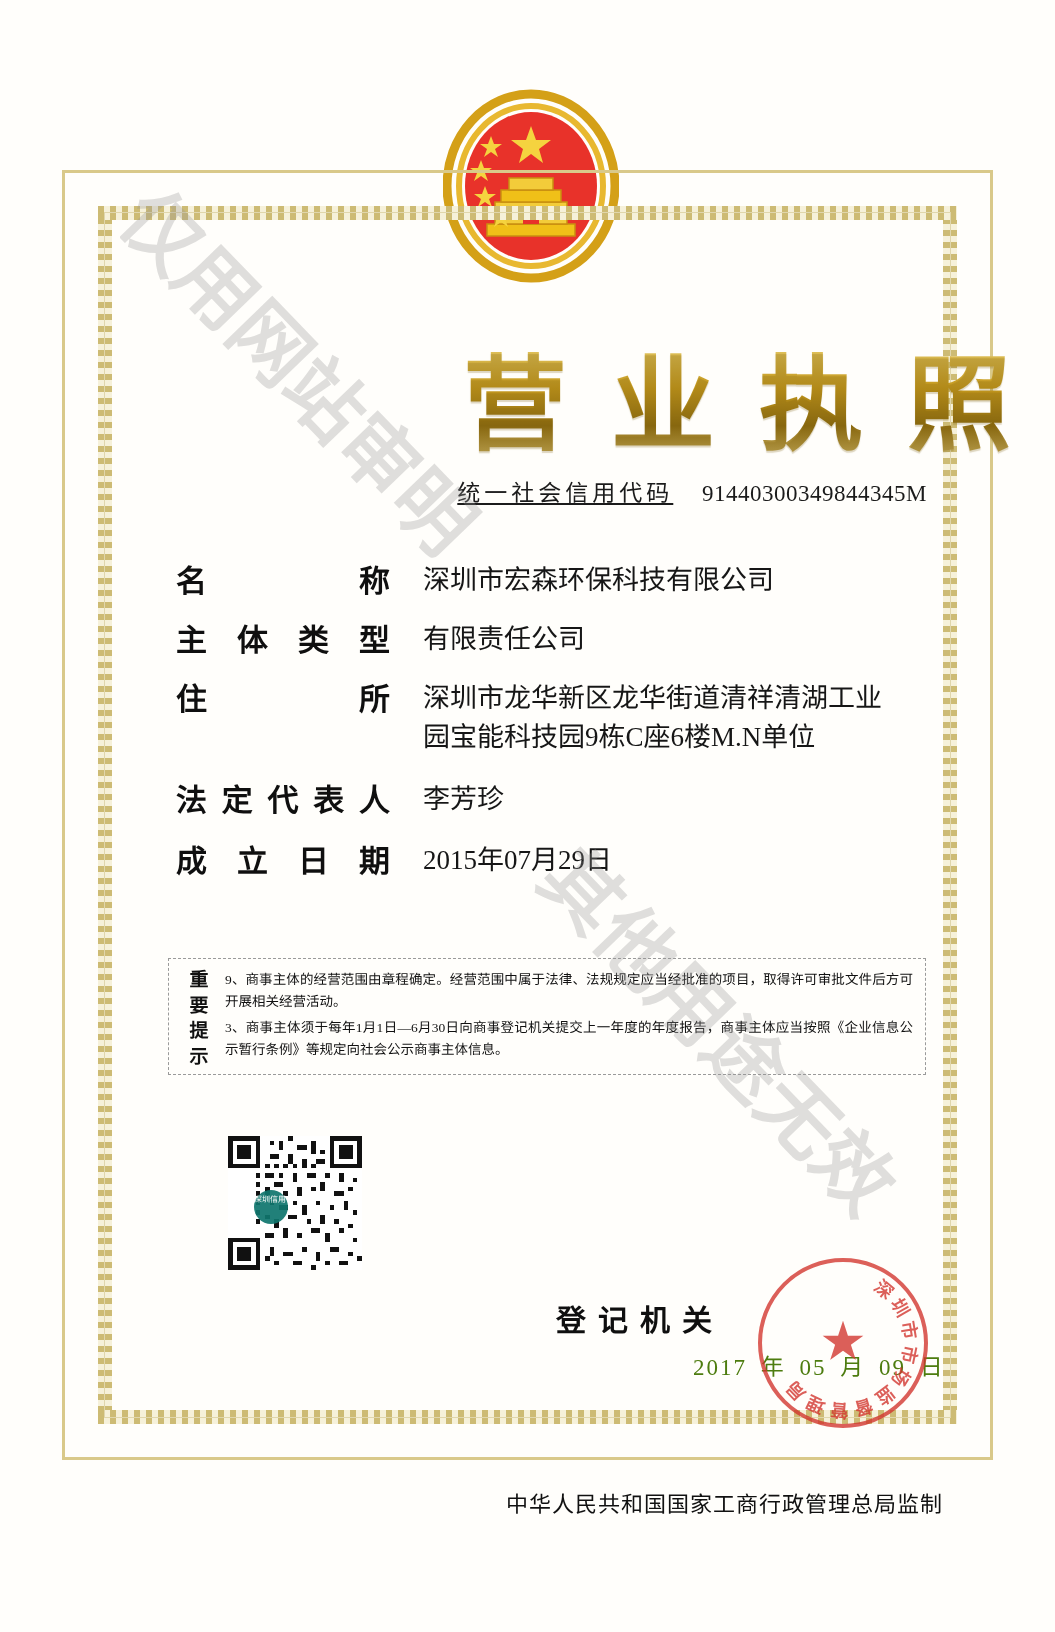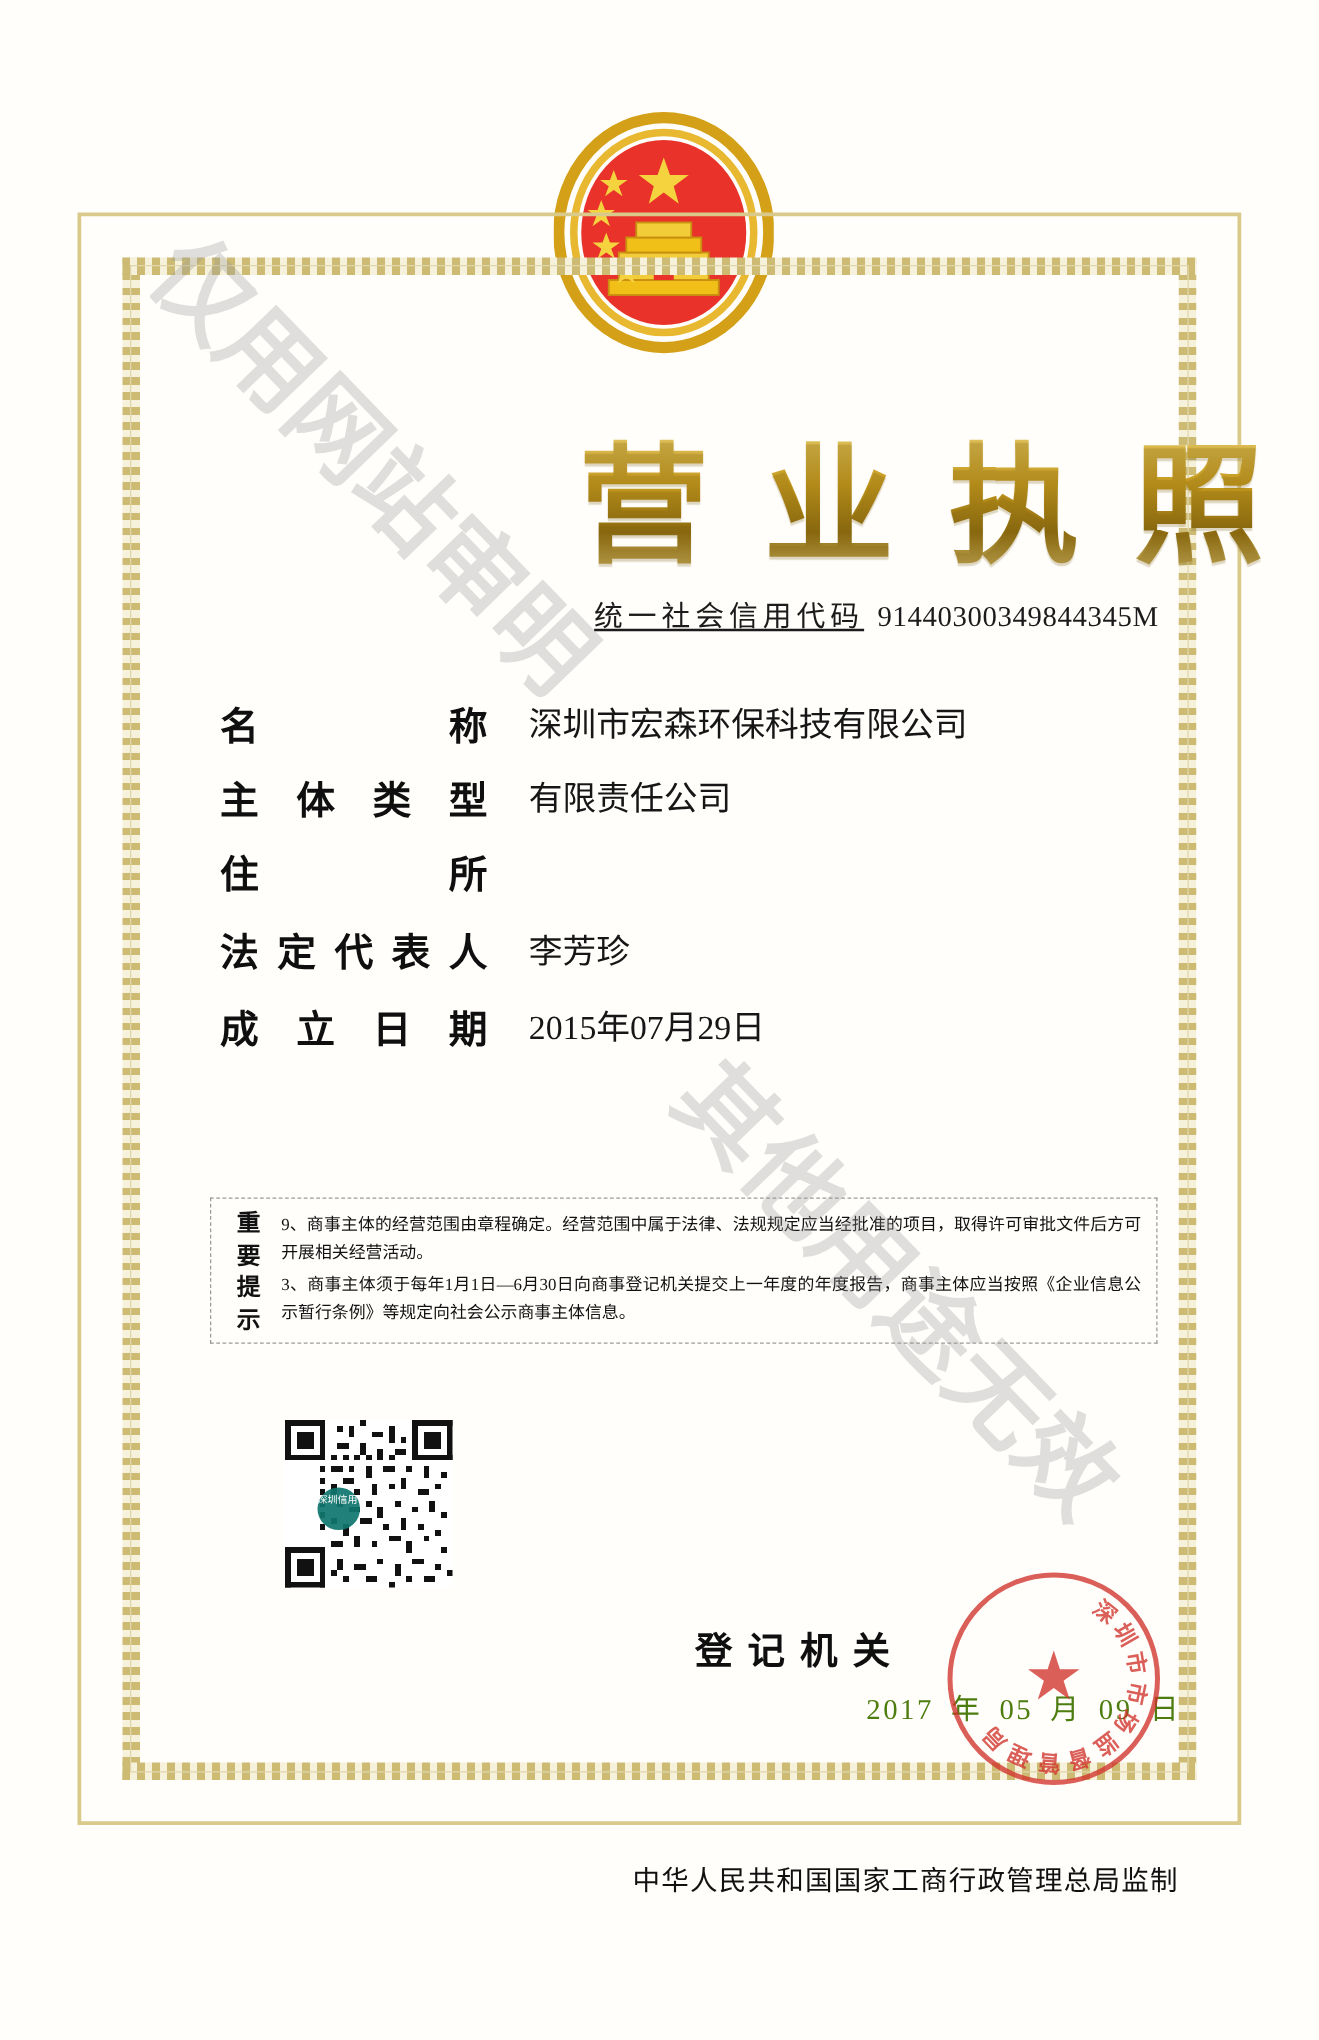--- a/index.html
+++ b/index.html
@@ -93,21 +93,21 @@
   }
   .credit-line .label {
     font-family: "Liberation Serif", serif;
     font-weight: 500;
     letter-spacing: 4px;
     text-decoration: underline;
   }
   .credit-line .value {
     font-family: "Liberation Serif", serif;
     letter-spacing: 0.5px;
-    margin-left: 4px;
+    margin-left: 22px;
   }
 
   
   .fields {
     position: absolute;
     left: 176px;
     top: 556px;
     width: 740px;
   }
   .field-row {
@@ -332,20 +332,21 @@
         <span>型</span>
       </div>
       <div class="field-value">有限责任公司</div>
     </div>
 
     <div class="field-row">
       <div class="field-label">
         <span>住</span>
         <span>所</span>
       </div>
+      <div class="field-value" style="width:480px;">深圳市龙华新区龙华街道清祥清湖工业园宝能科技园9栋C座6楼M.N单位</div>
     </div>
 
     <div class="field-row" style="margin-top:18px;">
       <div class="field-label t5">
         <span>法</span>
         <span>定</span>
         <span>代</span>
         <span>表</span>
         <span>人</span>
       </div>

